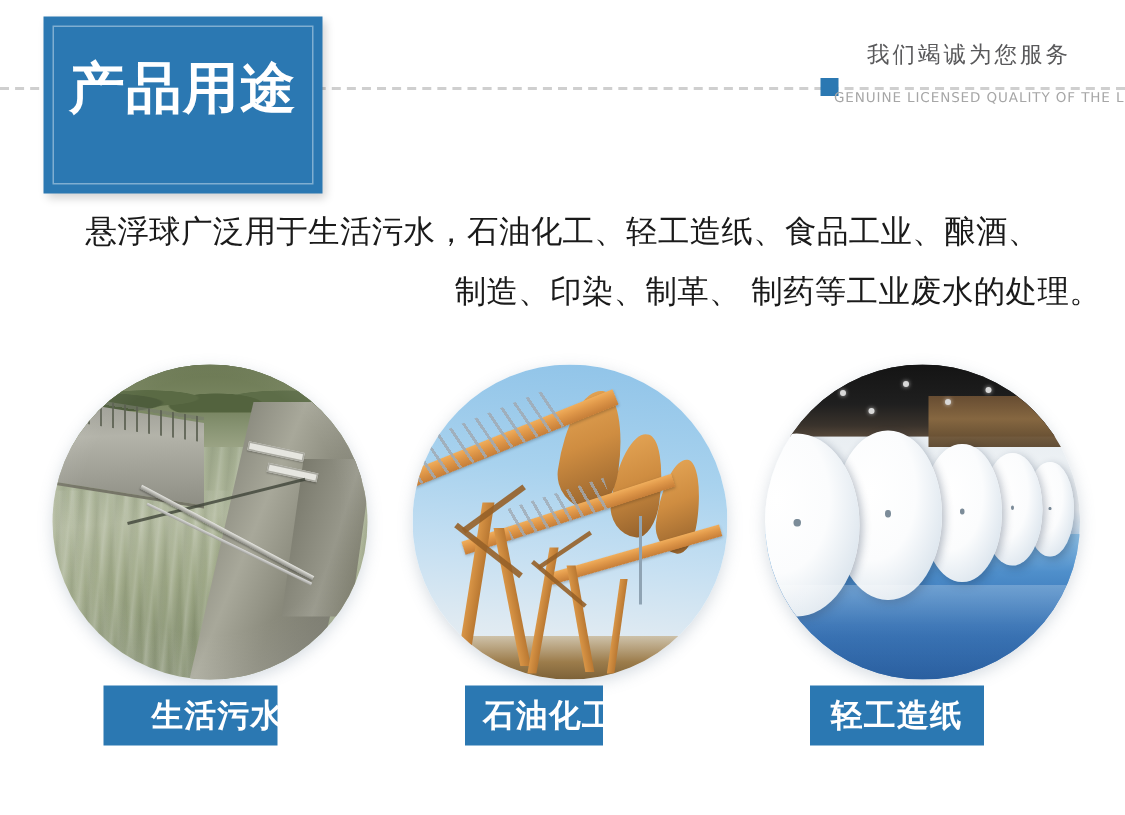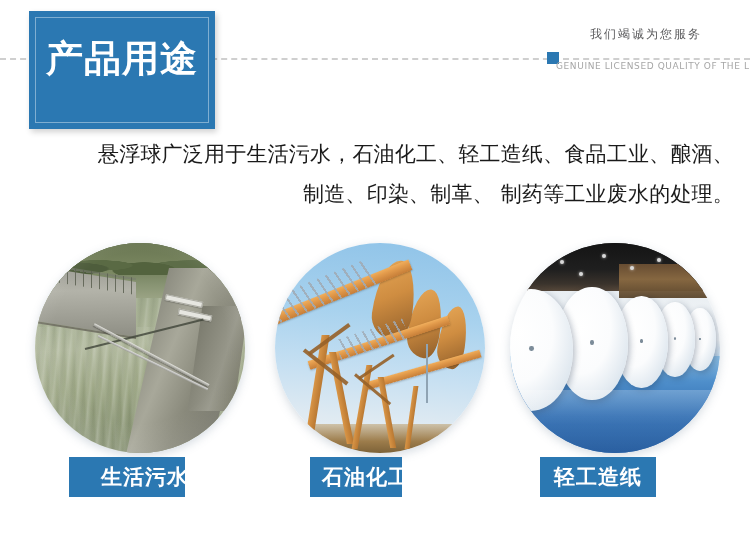--- a/index.html
+++ b/index.html
@@ -78,21 +78,21 @@
     background: #2b78b2;
   }
 
   .slogan {
     position: absolute;
     left: 556px;
     top: 28px;
     width: 180px;
     text-align: center;
     color: #59595b;
-    font-size: 12px;
+    font-size: 15px;
     font-weight: 400;
     letter-spacing: 2px;
     line-height: 1.15;
     white-space: nowrap;
   }
 
   .slogan-en {
     position: absolute;
     left: 556px;
     top: 62px;
@@ -116,21 +116,21 @@
     font-size: 21px;
     font-weight: 500;
     line-height: 40px;
     text-align: center;
     letter-spacing: 0.2px;
   }
   .intro-line {
     display: block;
     white-space: nowrap;
   }
-  .intro-line-1 { text-align: right; }
+  .intro-line-1 { text-align: center; }
   .intro-line-2 { text-align: right; }
 
   
   .cards {
     position: absolute;
     left: 0;
     top: 237px;
     width: 750px;
     height: 280px;
   }

